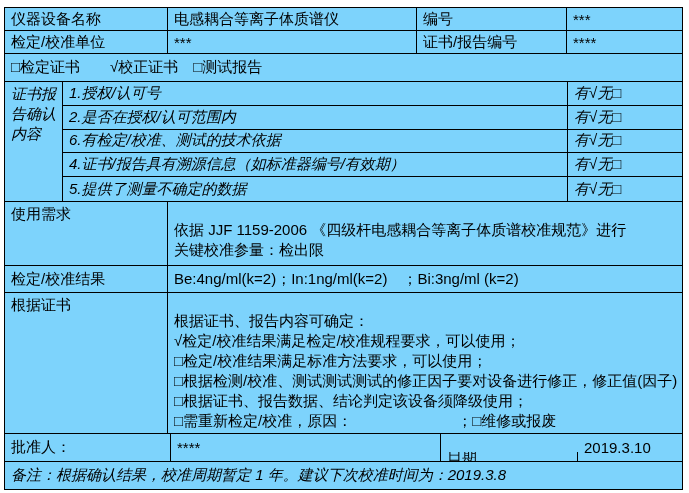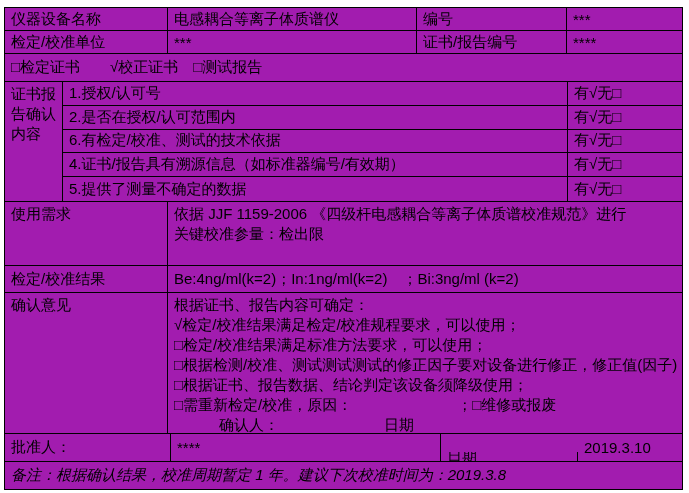--- a/index.html
+++ b/index.html
@@ -7,50 +7,50 @@
     width:689px;height:493px;overflow:hidden;
     font-family:"Liberation Sans","DejaVu Sans",sans-serif;
     font-size:15px;color:#000;
     -webkit-font-smoothing:antialiased;
   }
   .doc{
     position:absolute;left:4px;top:7px;
     width:679px;
     border:1px solid #000;
     box-sizing:border-box;
-    background:#a21caf;
+    background:#7dd3fc;
   }
   .row{display:flex;border-bottom:1px solid #000;box-sizing:border-box;}
   .row:last-child{border-bottom:none;font-style:italic;}
   .cell{
     box-sizing:border-box;
     border-right:1px solid #000;
     padding:1px 6px;
     display:flex;align-items:center;
     overflow:hidden;white-space:nowrap;
   }
   .cell.last{border-right:none;}
   .cell.multi{display:block;white-space:normal;align-items:flex-start;}
   
   .w163{width:163px;} .w249{width:249px;} .w150{width:150px;} .w115{width:115px;flex:1;}
   .w58{width:58px;}   .w505{width:505px;} .w114{width:114px;flex:1;}
   .w513{width:513px;flex:1;}
   .w166{width:166px;} .w270{width:270px;} .w137{width:137px;margin-top:18px;} .w104{width:104px;flex:1;}
   
   .h23{height:23px;} .h28{height:28px;}
   .h64{height:64px;} .h27{height:27px;} .h141{height:141px;}
-  .h120{height:120px;}
+  .h120{height:120px;font-style:italic;}
   
   .confirm-body{display:flex;flex-direction:column;flex:1;}
   .crow{display:flex;height:24px;border-bottom:1px solid #000;box-sizing:border-box;}
   .crow:last-child{border-bottom:none;}
   .vlabel{align-items:flex-start;padding-top:2px;white-space:normal;line-height:20px;}
   .toplabel{align-items:flex-start;padding-top:3px;}
   .line{line-height:20px;white-space:pre;}
-  .multi{padding-top:2px;}
+  .multi{padding-top:2px;margin-top:16px;}
   .note-cell{border-right:none;}
 </style>
 </head>
 <body>
 
 <div class="doc">
 
   <div class="row h23">
     <div class="cell w163">仪器设备名称</div>
     <div class="cell w249">电感耦合等离子体质谱仪</div>
@@ -102,21 +102,21 @@
       <div class="line">关键校准参量：检出限</div>
     </div>
   </div>
 
   <div class="row h27">
     <div class="cell w163">检定/校准结果</div>
     <div class="cell w513 last">Be:4ng/ml(k=2)；In:1ng/ml(k=2)　；Bi:3ng/ml (k=2)</div>
   </div>
 
   <div class="row h141">
-    <div class="cell w163 toplabel">确认意见</div>
+    <div class="cell w163 toplabel">根据证书</div>
     <div class="cell w513 last multi">
       <div class="line">根据证书、报告内容可确定：</div>
       <div class="line">√检定/校准结果满足检定/校准规程要求，可以使用；</div>
       <div class="line">□检定/校准结果满足标准方法要求，可以使用；</div>
       <div class="line">□根据检测/校准、测试测试测试的修正因子要对设备进行修正，修正值(因子)：</div>
       <div class="line">□根据证书、报告数据、结论判定该设备须降级使用；</div>
       <div class="line">□需重新检定/校准，原因：　　　　　　　；□维修或报废</div>
       <div class="line">　　　确认人：　　　　　　　日期</div>
     </div>
   </div>

